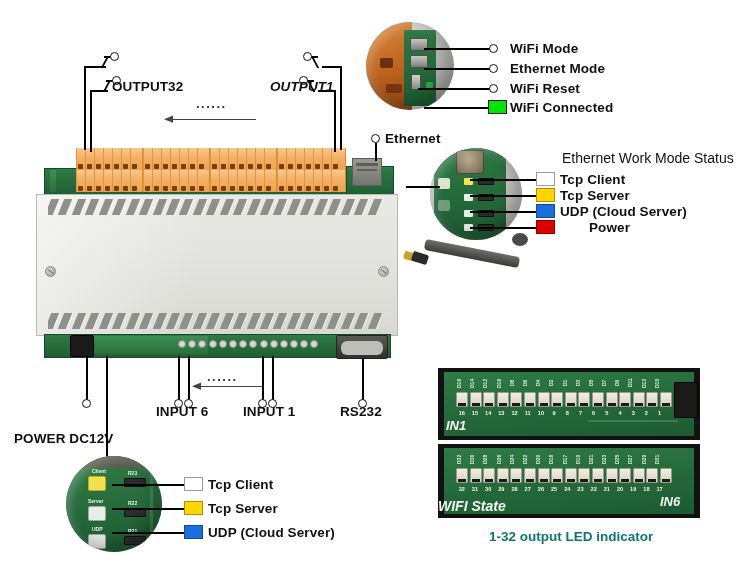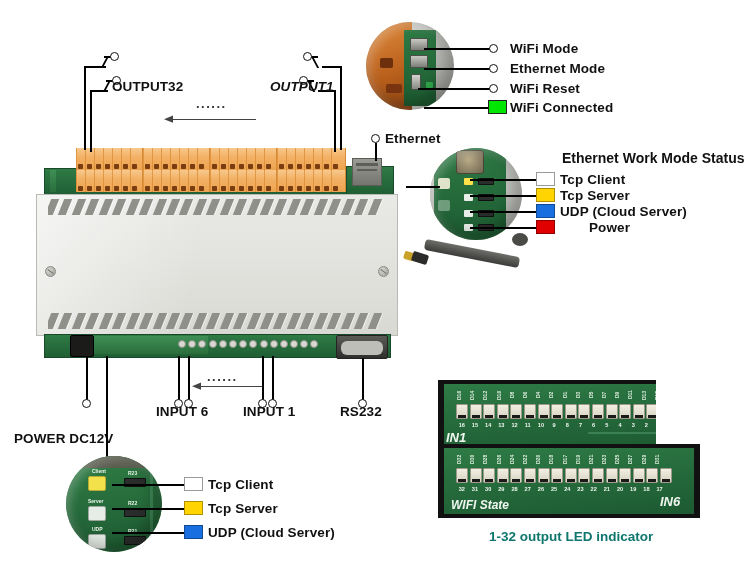--- a/index.html
+++ b/index.html
@@ -1,20 +1,20 @@
 <!DOCTYPE html>
 <html><head>
 <meta charset="utf-8">
 <style>
   html,body{margin:0;padding:0;background:#ffffff;}
   body{width:750px;height:582px;position:relative;overflow:hidden;
        font-family:"Liberation Sans",sans-serif;color:#111;}
   .stage{position:absolute;left:0;top:0;width:750px;height:582px;}
   .lbl{position:absolute;font-size:13.5px;font-weight:700;color:#111;white-space:nowrap;letter-spacing:.1px;}
-  .hdr{position:absolute;font-size:14px;font-weight:700;white-space:nowrap;color:#111;text-align:right;}
+  .hdr{position:absolute;font-size:14px;font-weight:400;white-space:nowrap;color:#111;text-align:right;}
   .line{position:absolute;background:#000;}
   .hline{height:2px;}
   .vline{width:2px;}
   .thin{background:#444;height:1px;}
   .circ{position:absolute;width:9px;height:9px;border:1.6px solid #111;border-radius:50%;background:#fff;box-sizing:border-box;}
   .sw{position:absolute;width:19px;height:14px;box-sizing:border-box;border:1.6px solid #222;}
   .dots{position:absolute;font-size:13px;letter-spacing:1.5px;color:#333;font-weight:700;}
   
   .device{position:absolute;}
   .cover{position:absolute;background:linear-gradient(180deg,#e9eae6 0%,#e2e3de 45%,#d8d9d3 100%);
@@ -427,21 +427,21 @@
   <div class="lbl" style="left:208px;top:477px;">Tcp Client</div>
 
   <div class="line hline" style="left:112px;top:508px;width:72px;"></div>
   <div class="sw" style="left:184px;top:501px;background:#ffd400;border-color:#b08f00;"></div>
   <div class="lbl" style="left:208px;top:501px;">Tcp Server</div>
 
   <div class="line hline" style="left:112px;top:532px;width:72px;"></div>
   <div class="sw" style="left:184px;top:525px;background:#1a6fe0;border-color:#134a96;"></div>
   <div class="lbl" style="left:208px;top:525px;">UDP (Cloud Server)</div>
 
-  <div class="photo" style="left:438px;top:368px;width:218px;height:72px;margin-top:12px;">
+  <div class="photo" style="left:438px;top:368px;width:262px;height:72px;">
     <div class="ledboard" style="left:6px;top:4px;width:250px;height:64px;"></div>
     <div class="ledcode" style="left:18px;top:8px;">
       <span>D16</span>
         <span>D14</span>
         <span>D12</span>
         <span>D10</span>
         <span>D8</span>
         <span>D6</span>
         <span>D4</span>
         <span>D2</span>
@@ -544,19 +544,19 @@
         <span>25</span>
       <span>24</span>
         <span>23</span>
         <span>22</span>
         <span>21</span>
         <span>20</span>
         <span>19</span>
         <span>18</span>
         <span>17</span>
     </div>
-    <div class="boardtag" style="left:13px;top:54px;font-size:12px;">WIFI State</div>
+    <div class="boardtag" style="left:0;top:54px;font-size:14px;">WIFI State</div>
     <div class="boardtag" style="left:222px;top:50px;font-size:13px;">IN6</div>
   </div>
 
   <div class="capt" style="left:489px;top:529px;">1-32 output LED indicator</div>
 
 </div>
 
 </body></html>

